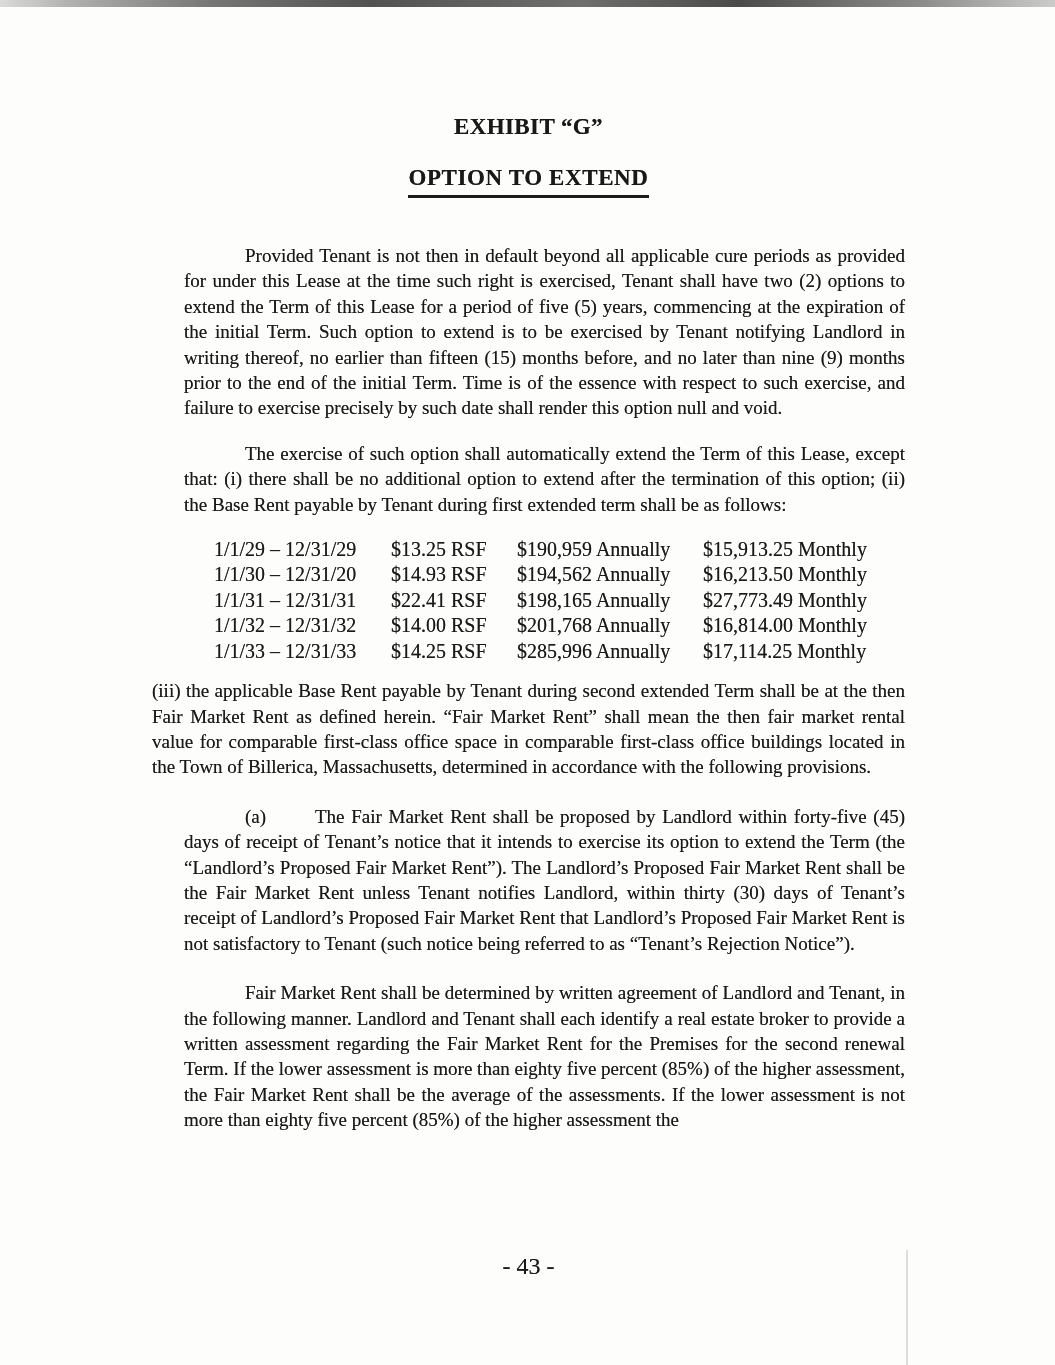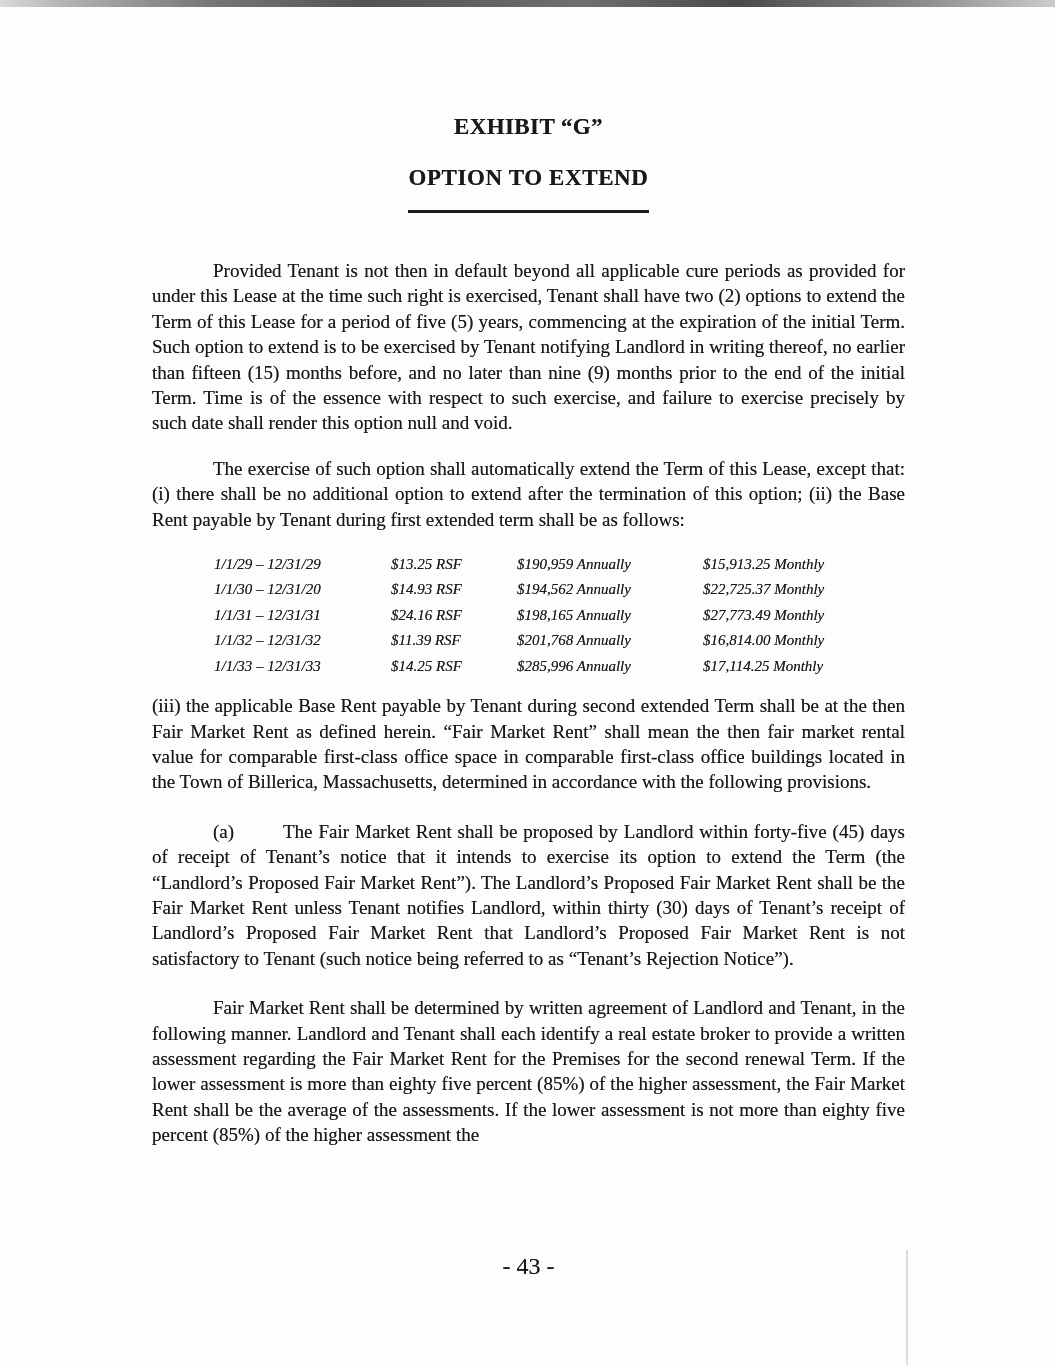--- a/index.html
+++ b/index.html
@@ -60,48 +60,47 @@
     margin: 22px 0 0 0;
     text-align: center;
     font-size: 23px;
     font-weight: bold;
     letter-spacing: 0.6px;
     line-height: 29px;
     text-shadow: 0 0 0.5px rgba(25,25,25,0.75);
   }
   .doc-title .underlined {
     display: inline-block;
-    padding-bottom: 18px;
+    padding-bottom: 3px;
     border-bottom: 3px solid #1c1c1c;
   }
   .para {
     margin: 0;
     font-size: 19px;
     line-height: 25.4px;
     text-align: justify;
     text-shadow: 0 0 0.45px rgba(25,25,25,0.65);
   }
-  .indent { text-indent: 61px; }
+  .indent { text-indent: 61px; margin-left: 32px; }
   .p1 { margin-top: 45px; }
   .p2 { margin-top: 20px; }
   .p3 { margin-top: 14px; }
   .p4 { margin-top: 22px; }
   .p5 { margin-top: 24px; }
   .p6 { margin-top: 24px; }
   .clause-label {
     display: inline-block;
     width: 70px;
     text-indent: 0;
   }
   .rent-table {
     margin: 20px 0 0 62px;
-    font-size: 15px;
+    font-size: 20px;
     line-height: 25.4px;
     text-shadow: 0 0 0.45px rgba(25,25,25,0.65);
-    font-style: italic;
   }
   .rent-table .row { white-space: nowrap; }
   .rent-table .c { display: inline-block; }
   .rent-table .period  { width: 177px; }
   .rent-table .rate    { width: 126px; }
   .rent-table .annual  { width: 186px; }
   .rent-table .monthly { width: auto; }
   .footer {
     position: absolute;
     top: 1253px;
@@ -125,27 +124,27 @@
 
     <p class="para indent p1">Provided Tenant is not then in default beyond all applicable cure periods as provided for under this Lease at the time such right is exercised, Tenant shall have two (2) options to extend the Term of this Lease for a period of five (5) years, commencing at the expiration of the initial Term.  Such option to extend is to be exercised by Tenant notifying Landlord in writing thereof, no earlier than fifteen (15) months before, and no later than nine (9) months prior to the end of the initial Term.  Time is of the essence with respect to such exercise, and failure to exercise precisely by such date shall render this option null and void.</p>
 
     <p class="para indent p2">The exercise of such option shall automatically extend the Term of this Lease, except that: (i) there shall be no additional option to extend after the termination of this option; (ii) the Base Rent payable by Tenant during first extended term shall be as follows:</p>
 
     <div class="rent-table">
       <div class="row">
         <span class="c period">1/1/29 – 12/31/29</span><span class="c rate">$13.25 RSF</span><span class="c annual">$190,959 Annually</span><span class="c monthly">$15,913.25 Monthly</span>
       </div>
       <div class="row">
-        <span class="c period">1/1/30 – 12/31/20</span><span class="c rate">$14.93 RSF</span><span class="c annual">$194,562 Annually</span><span class="c monthly">$22,725.37 Monthly</span>
+        <span class="c period">1/1/30 – 12/31/20</span><span class="c rate">$14.93 RSF</span><span class="c annual">$194,562 Annually</span><span class="c monthly">$16,213.50 Monthly</span>
       </div>
       <div class="row">
-        <span class="c period">1/1/31 – 12/31/31</span><span class="c rate">$24.16 RSF</span><span class="c annual">$198,165 Annually</span><span class="c monthly">$27,773.49 Monthly</span>
+        <span class="c period">1/1/31 – 12/31/31</span><span class="c rate">$22.41 RSF</span><span class="c annual">$198,165 Annually</span><span class="c monthly">$27,773.49 Monthly</span>
       </div>
       <div class="row">
-        <span class="c period">1/1/32 – 12/31/32</span><span class="c rate">$11.39 RSF</span><span class="c annual">$201,768 Annually</span><span class="c monthly">$16,814.00 Monthly</span>
+        <span class="c period">1/1/32 – 12/31/32</span><span class="c rate">$14.00 RSF</span><span class="c annual">$201,768 Annually</span><span class="c monthly">$16,814.00 Monthly</span>
       </div>
       <div class="row">
         <span class="c period">1/1/33 – 12/31/33</span><span class="c rate">$14.25 RSF</span><span class="c annual">$285,996 Annually</span><span class="c monthly">$17,114.25 Monthly</span>
       </div>
     </div>
 
     <p class="para p3">(iii) the applicable Base Rent payable by Tenant during second extended Term shall be at the then Fair Market Rent as defined herein.  “Fair Market Rent” shall mean the then fair market rental value for comparable first-class office space in comparable first-class office buildings located in the Town of Billerica, Massachusetts, determined in accordance with the following provisions.</p>
 
 
     <p class="para indent p5"><span class="clause-label">(a)</span><span>The Fair Market Rent shall be proposed by Landlord within forty-five (45) days of receipt of Tenant’s notice that it intends to exercise its option to extend the Term (the “Landlord’s Proposed Fair Market Rent”).  The Landlord’s Proposed Fair Market Rent shall be the Fair Market Rent unless Tenant notifies Landlord, within thirty (30) days of Tenant’s receipt of Landlord’s Proposed Fair Market Rent that Landlord’s Proposed Fair Market Rent is not satisfactory to Tenant (such notice being referred to as “Tenant’s Rejection Notice”).</span></p>

